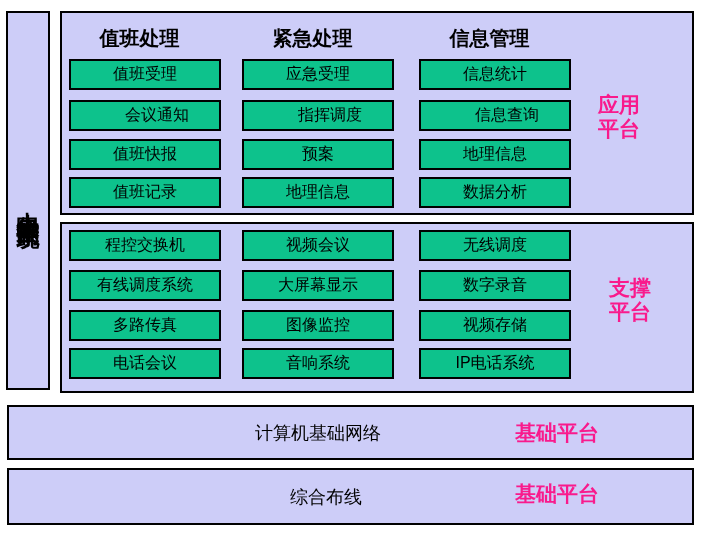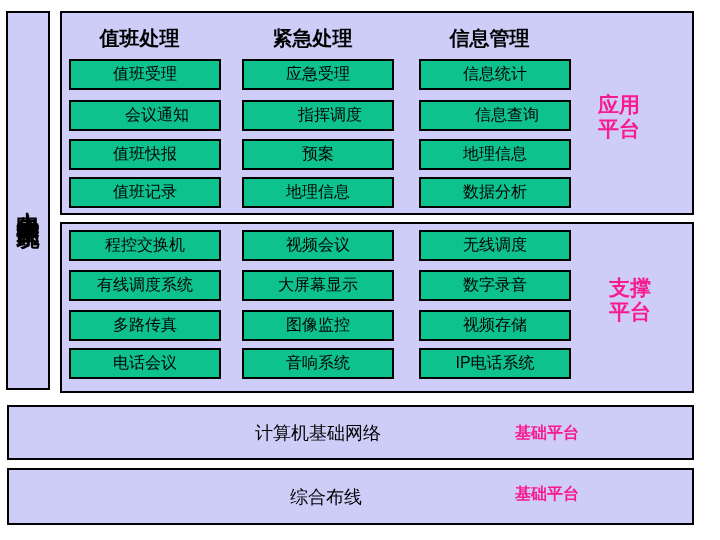--- a/index.html
+++ b/index.html
@@ -66,21 +66,21 @@
   .bar1{top:405px;height:55px;}
   .bar2{top:468px;height:57px;}
   .bar-title{
     position:absolute;top:50%;transform:translateY(-50%);
     font-size:18px;white-space:nowrap;
   }
   .bar1 .bar-title{left:246px;}
   .bar2 .bar-title{left:281px;}
   .bar-label{
     position:absolute;left:506px;top:50%;transform:translateY(-50%);
-    color:#F91A8C;font-size:16px;font-weight:bold;white-space:nowrap;
+    color:#F91A8C;font-size:21px;font-weight:bold;white-space:nowrap;
   }
   .bar2 .bar-label{top:46%;}
 </style>
 </head>
 <body>
 
 <div class="stage">
 
   <div class="sidebar">
     <span class="sidebar-text">中央集中控制系统</span>

